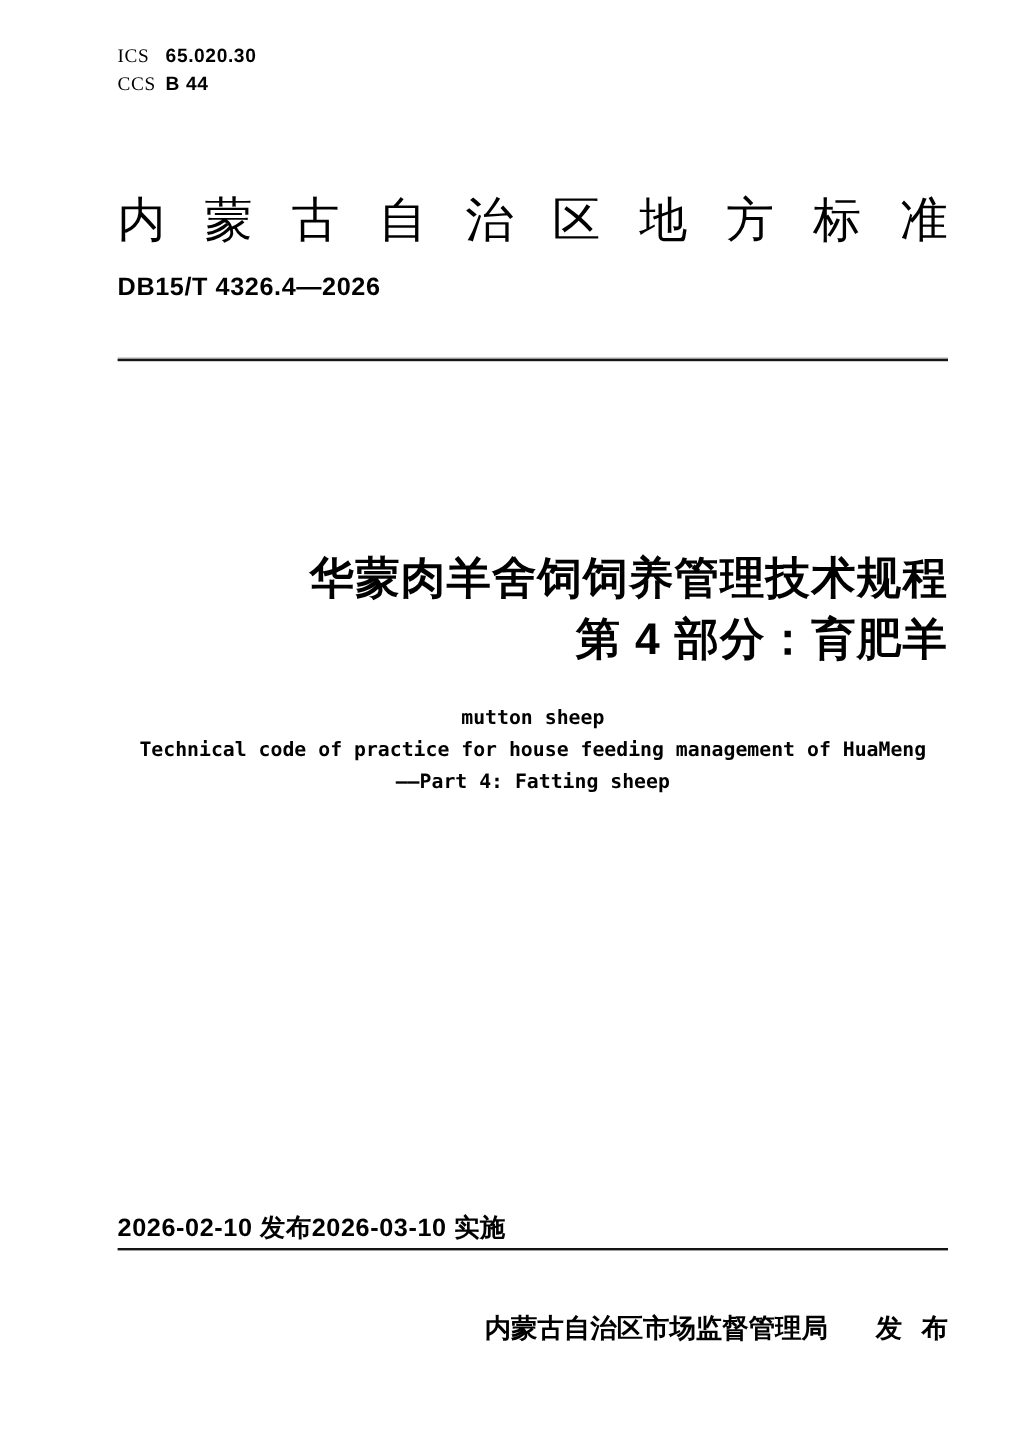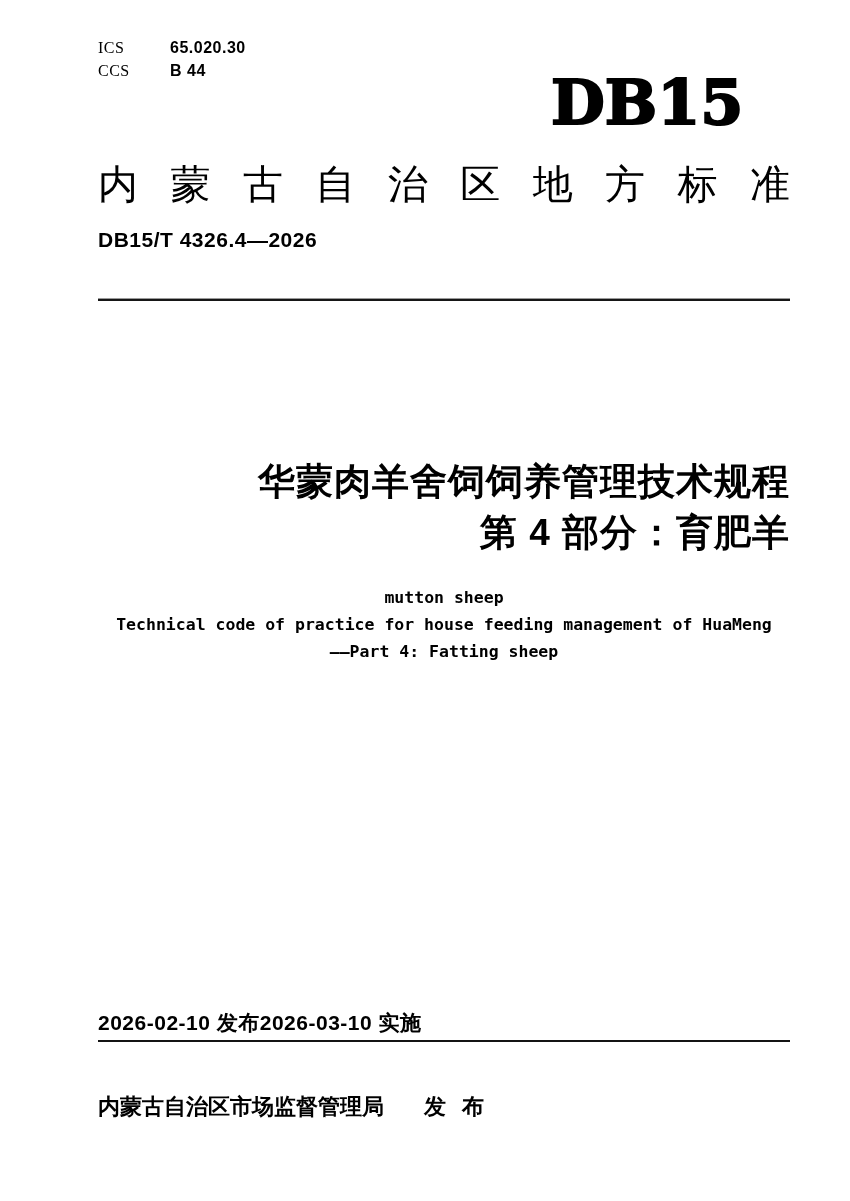--- a/index.html
+++ b/index.html
@@ -16,21 +16,21 @@
   }
 
   
   .ics-block {
     position: absolute;
     left: 98px;
     top: 36px;
     font-size: 16px;
     line-height: 23px;
   }
-  .ics-row { display: flex; align-items: baseline; gap: 32px; }
+  .ics-row { display: flex; align-items: baseline; }
   .ics-label {
     font-family: "Liberation Serif", serif;
     font-weight: 400;
     width: 40px;
     letter-spacing: 0.5px;
   }
   .ics-value {
     font-weight: 600;
     letter-spacing: 0.5px;
   }
@@ -131,21 +131,21 @@
     height: 2px;
     background: #141414;
   }
 
   
   .publisher {
     position: absolute;
     left: 98px;
     top: 1092px;
     width: 692px;
-    text-align: left;
+    text-align: right;
     font-size: 22px;
     font-weight: 600;
     white-space: nowrap;
   }
   .publisher .publisher-label {
     margin-left: 40px;
     word-spacing: 10px;
   }
 </style>
 </head>
@@ -157,21 +157,20 @@
     <div class="ics-row">
       <span class="ics-label">ICS</span>
       <span class="ics-value">65.020.30</span>
     </div>
     <div class="ics-row">
       <span class="ics-label">CCS</span>
       <span class="ics-value">B 44</span>
     </div>
   </div>
 
-  <div class="logo">DB15</div>
 
   <div class="region-title">内 蒙 古 自 治 区 地 方 标 准</div>
 
   <div class="doc-number">DB15/T 4326.4—2026</div>
 
   <div class="rule-top"></div>
 
   <div class="title-cn">
     <div>华蒙肉羊舍饲饲养管理技术规程</div>
     <div>第 4 部分：育肥羊</div>

